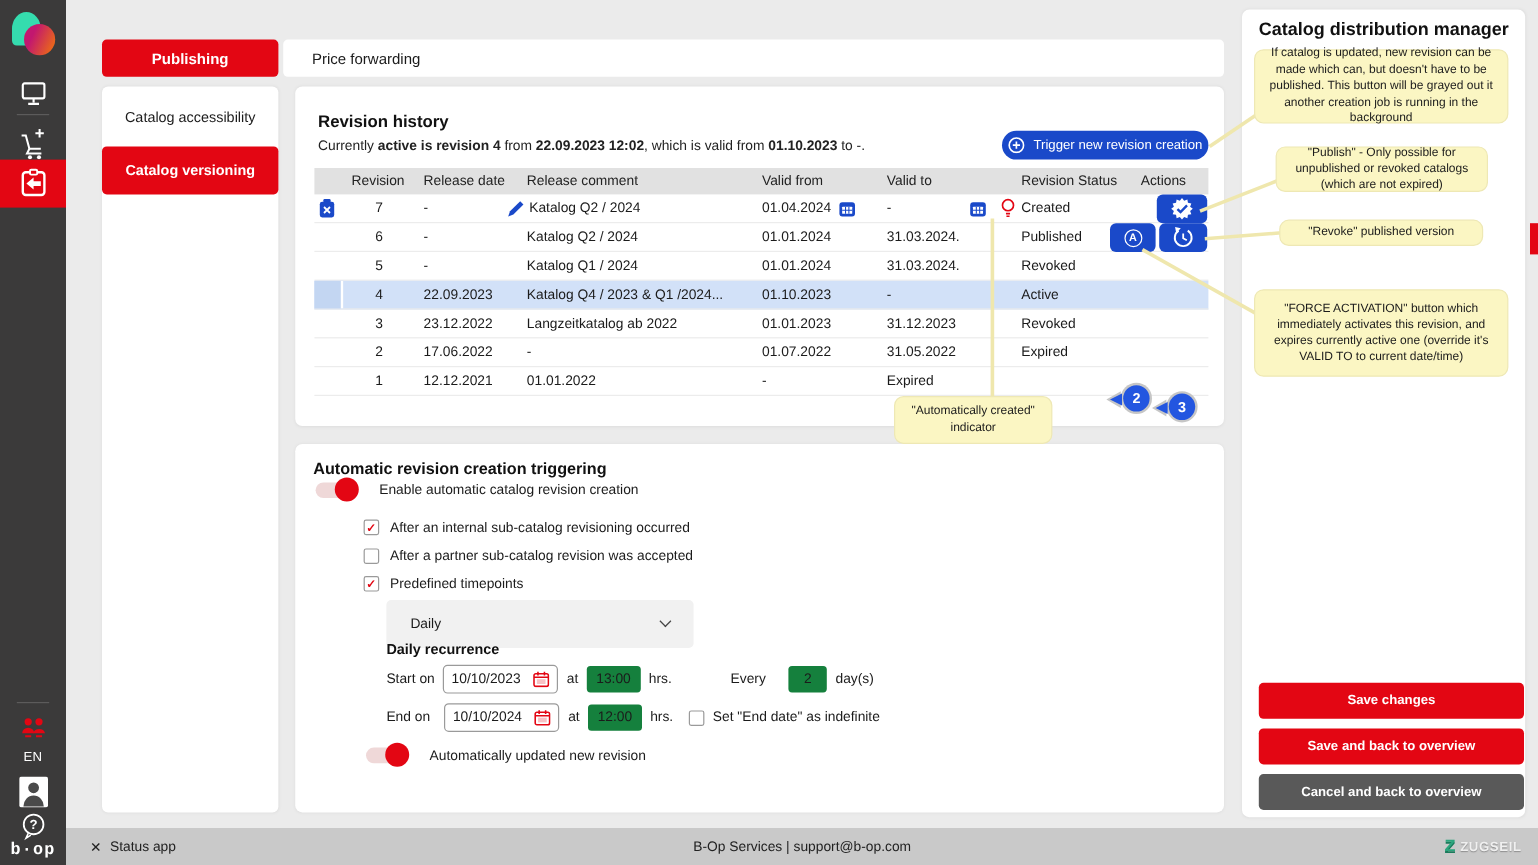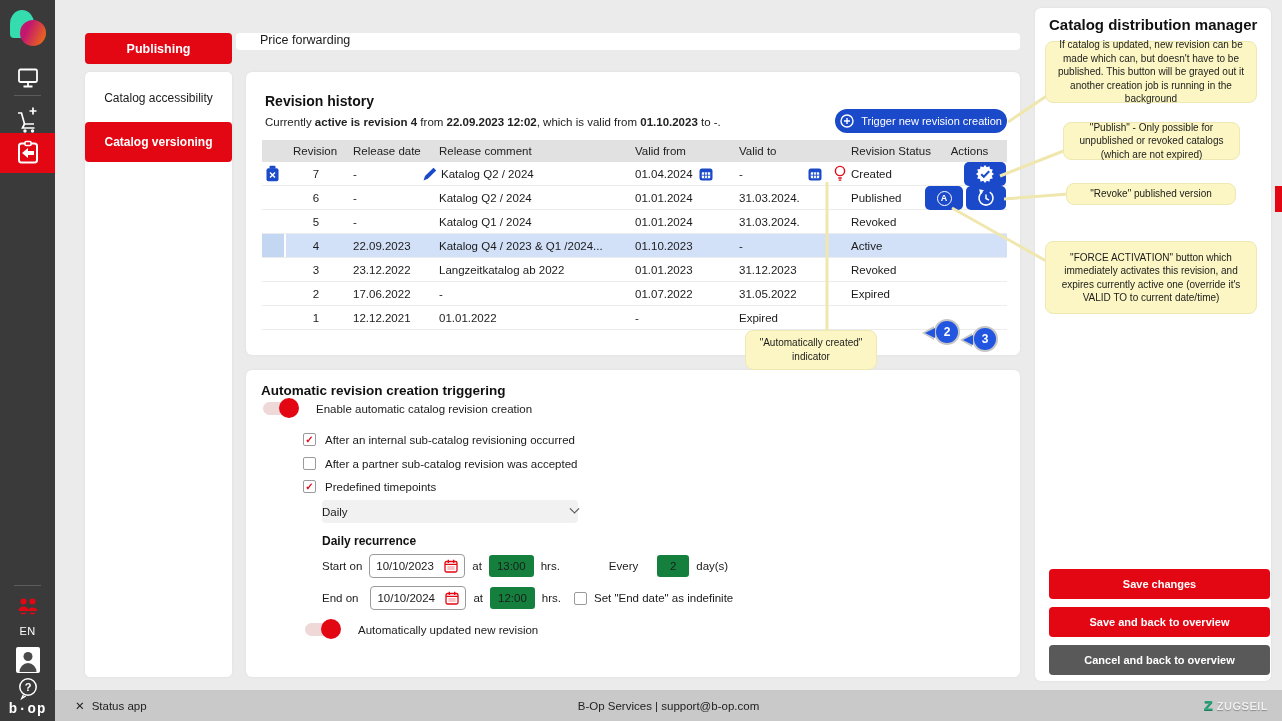--- a/index.html
+++ b/index.html
@@ -23,22 +23,22 @@
             display:flex; align-items:center; font-size:11.5px; color:#222; }
   .footer .close { position:absolute; left:20px; display:flex; align-items:center; gap:7px; cursor:default; }
   .footer .center { position:absolute; left:0; right:0; text-align:center; }
   .footer .zlogo { position:absolute; right:14px; display:flex; align-items:center; gap:4px; }
   .zletter { font-weight:bold; font-size:15px; color:#2ca57d; text-shadow:0 1px 0 #1b7b5c; transform:scaleY(.9); }
   .zname { font-weight:bold; font-size:11px; letter-spacing:.5px; color:#f0f0f0; text-shadow:0 1px 1px #8a8a8a; }
 
   
   .tab-red { position:absolute; left:85px; top:33px; width:147px; height:31px; background:#e30613; border-radius:4px;
              color:#fff; font-weight:bold; font-size:12.5px; display:flex; align-items:center; justify-content:center; }
-  .tab-bar { position:absolute; left:236px; top:33px; width:784px; height:17px; background:#fff; border-radius:4px;
-             display:flex; font-size:12.5px; color:#1b1b1b; padding-left:24px; }
+  .tab-bar { position:absolute; left:236px; top:33px; width:784px; height:31px; background:#fff; border-radius:4px;
+             display:flex; align-items:center; font-size:12.5px; color:#1b1b1b; padding-left:24px; }
 
   
   .nav-card { position:absolute; left:85px; top:72px; width:147px; height:605px; background:#fff; border-radius:5px; box-shadow:0 0 3px rgba(0,0,0,.06); }
   .nav-item { height:40px; display:flex; align-items:center; justify-content:center; font-size:12px; color:#1b1b1b; margin-top:6px; }
   .nav-item.active { background:#e30613; border-radius:4px; color:#fff; font-weight:bold; margin:4px 0 0 0; }
 
   
   .card { position:absolute; background:#fff; border-radius:6px; box-shadow:0 0 3px rgba(0,0,0,.06); }
   #card-revisions { left:246px; top:72px; width:774px; height:283px; }
   #card-auto { left:246px; top:370px; width:774px; height:307px; }
@@ -84,22 +84,22 @@
   #pin-2 { left:920px; top:319px; }
   #pin-3 { left:958px; top:326px; }
 
   
   #at-title { left:15px; top:13px; font-size:13.5px; }
   .toggle { position:relative; width:34px; height:13px; background:#efd8d8; border-radius:7px; flex:0 0 auto; }
   .toggle .knob { position:absolute; right:-2px; top:-4px; width:20px; height:20px; border-radius:50%; background:#e30613; }
   .frow { position:absolute; display:flex; align-items:center; font-size:11.5px; color:#1b1b1b; }
   .cbox { width:13px; height:13px; border:1.5px solid #9a9a9a; border-radius:2px; background:#fff; display:flex;
           align-items:center; justify-content:center; font-size:10px; font-weight:bold; color:#e30613; flex:0 0 auto; }
-  .dropdown { position:absolute; left:76px; top:130px; width:256px; height:23px; background:#f1f1f1; border-radius:4px;
-              display:flex; align-items:center; font-size:11.5px; color:#1b1b1b; padding:0 0; cursor:pointer;gap:24px; }
+  .dropdown { position:absolute; left:76px; top:130px; width:256px; height:40px; background:#f1f1f1; border-radius:4px;
+              display:flex; align-items:center; font-size:11.5px; color:#1b1b1b; padding:0 20px; cursor:pointer;gap:24px; }
   .chev { margin-left:auto; width:7px; height:7px; border-right:1.7px solid #444; border-bottom:1.7px solid #444;
           transform:rotate(45deg) translate(-2px,-2px); }
   .sub-bold { position:absolute; left:76px; top:164px; font-weight:bold; font-size:12px; color:#111; }
   .date-input { width:96px; height:24px; border:1px solid #9a9a9a; border-radius:4px; background:#fff; display:flex;
                 align-items:center; padding:0 6px; gap:6px; }
   .date-input span { flex:1; }
   .chip { height:22px; background:#15803d; border-radius:3px; display:flex; align-items:center; justify-content:center; padding:0 8px; }
 
   
   .rpanel { position:absolute; left:1035px; top:8px; width:236px; height:673px; background:#fff; border-radius:6px; box-shadow:0 0 3px rgba(0,0,0,.06); }

